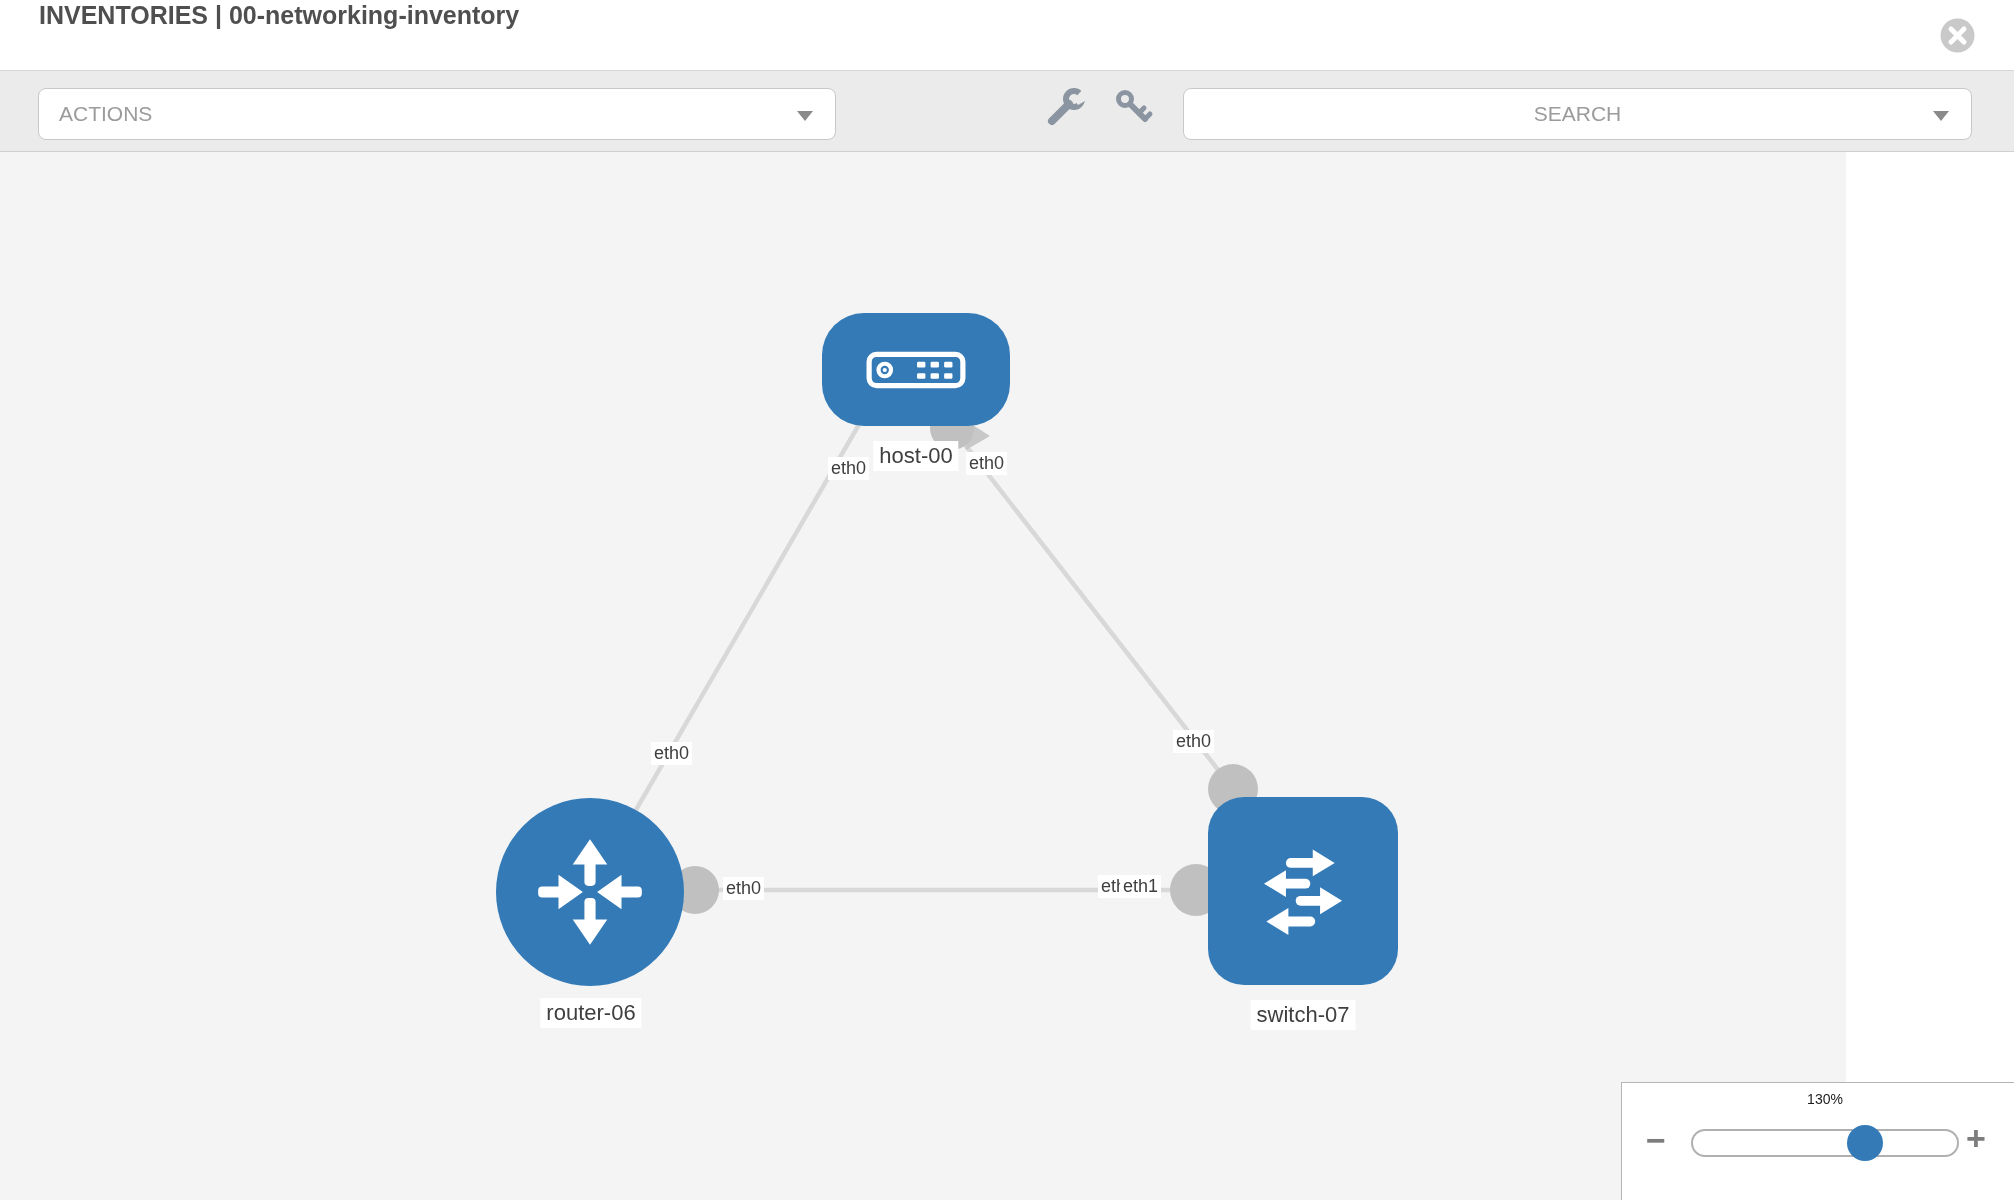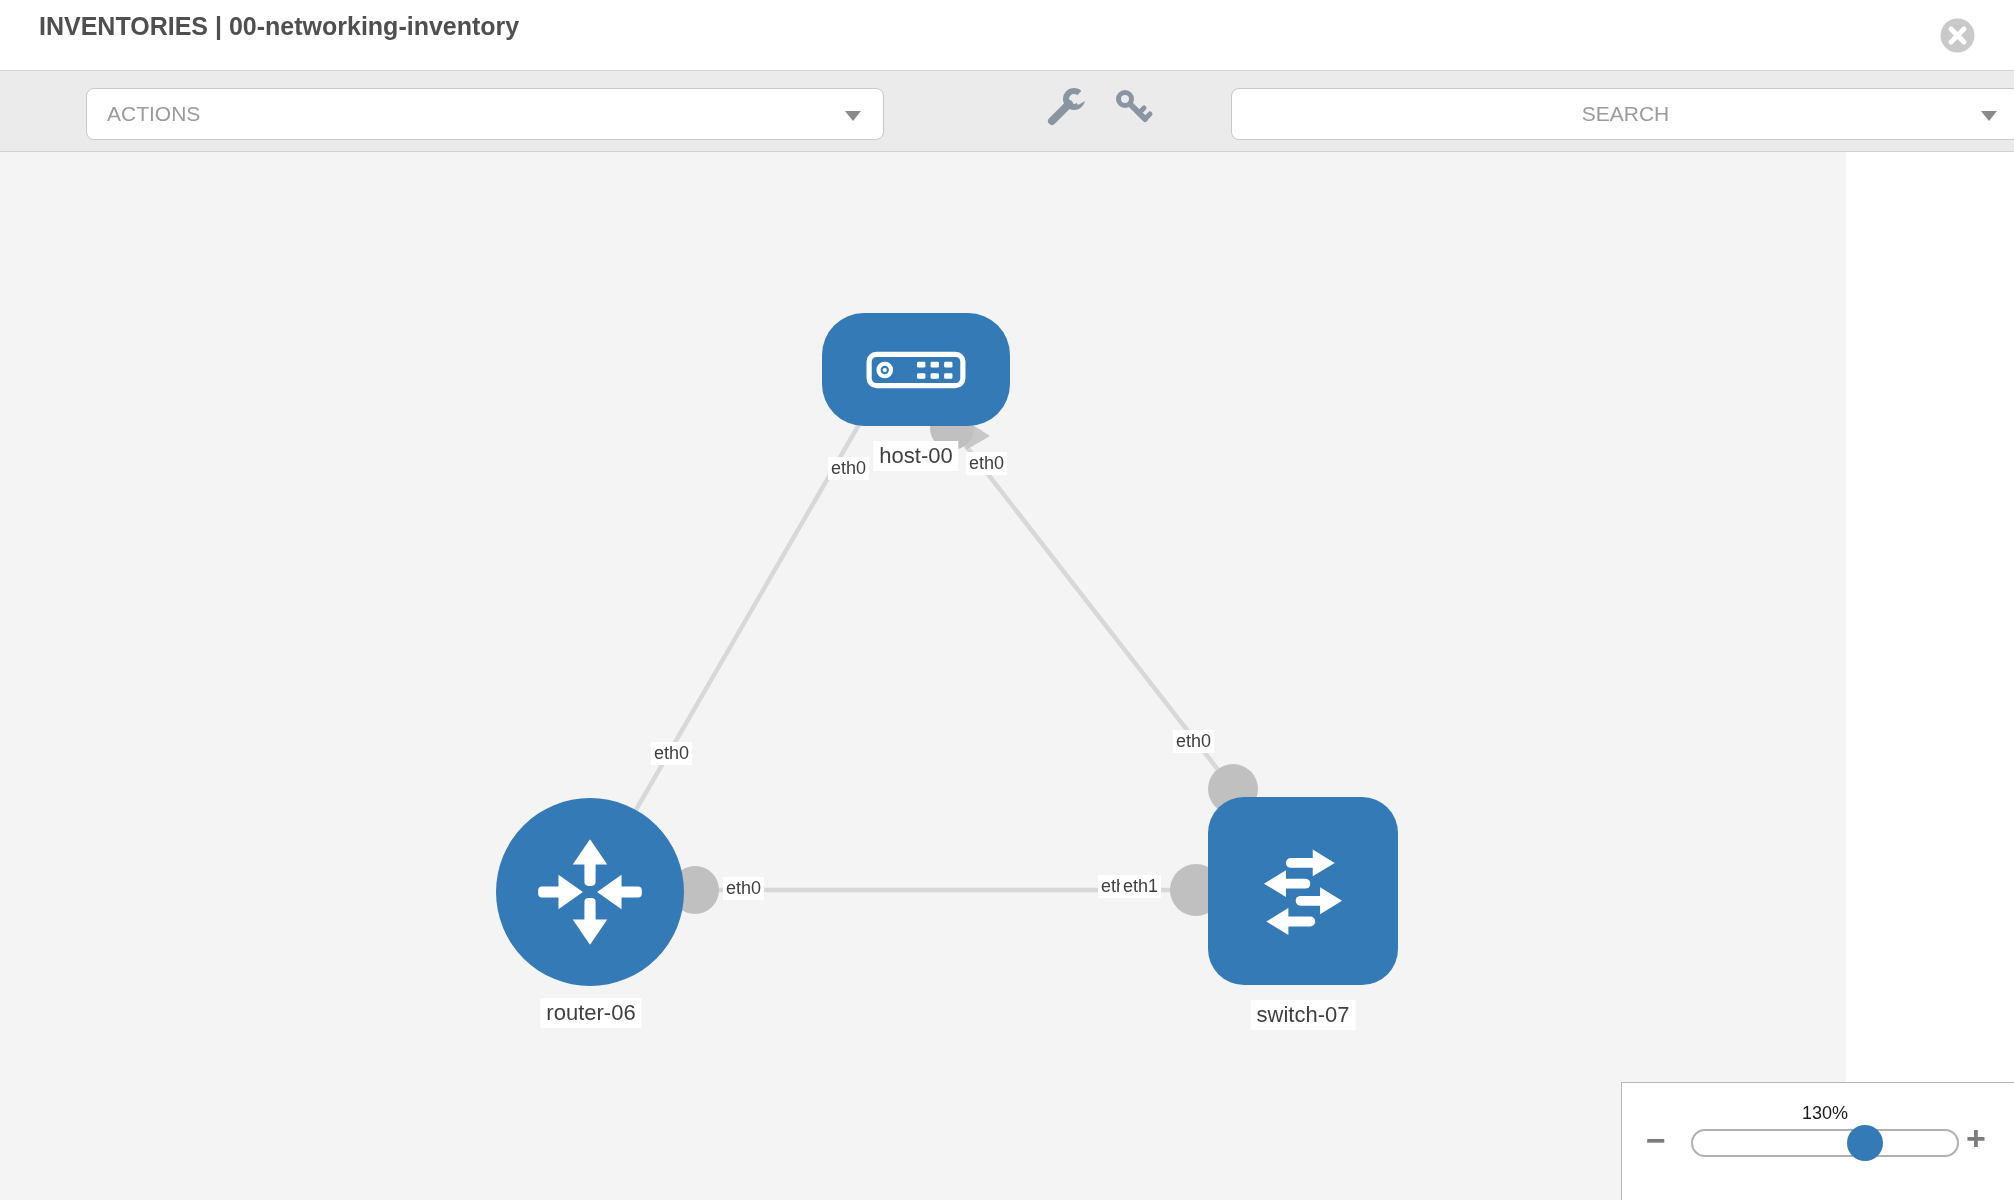--- a/index.html
+++ b/index.html
@@ -2,28 +2,28 @@
 <html style="--node-blue: #337ab7; --link-gray: #d8d8d8; --iface-gray: #c0c0c0; --canvas-bg: #f4f4f4; --toolbar-bg: #ebebeb;"><head>
 <meta charset="utf-8">
 <style>
   * { margin:0; padding:0; box-sizing:border-box; }
   html,body { width:2014px; height:1200px; overflow:hidden;
     font-family:"Liberation Sans", sans-serif; background:#fff; }
   .app { position:relative; width:2014px; height:1200px; }
 
   
   .header { position:absolute; top:0; left:0; width:100%; height:70px; background:#fff; }
-  .page-title { position:absolute; left:39px; top:12px; font-size:25px; font-weight:bold; color:#4f4f4f;text-align:right; }
+  .page-title { position:absolute; left:39px; top:1px; font-size:25px; font-weight:bold; color:#4f4f4f;text-align:right; }
   .close-btn { position:absolute; right:39px; top:18px; width:35px; height:35px; cursor:pointer; }
 
   
   .toolbar { position:absolute; top:70px; left:0; width:100%; height:82px;
     background:var(--toolbar-bg,#ebebeb); border-top:1px solid #d6d6d6; border-bottom:1px solid #d0d0d0; }
   .combo { position:absolute; top:17px; height:52px; background:#fff; border:1px solid #c8c8c8;
-    border-radius:8px; display:flex; align-items:center; padding:0 20px; cursor:pointer;margin-left:48px; }
+    border-radius:8px; display:flex; align-items:center; padding:0 20px; cursor:pointer; }
   .combo-actions { left:38px; width:798px; }
   .combo-search { left:1183px; width:789px;justify-content:center; }
   .combo-text { font-size:21px; color:#9b9b9b; }
   .caret { position:absolute; right:22px; top:22px; width:0; height:0;
     border-left:8px solid transparent; border-right:8px solid transparent; border-top:10px solid #8a8a8a; }
   .tool-icon { position:absolute; cursor:pointer; }
   .tool-wrench { left:1044px; top:14px; }
   .tool-key { left:1114px; top:17px; }
 
   
@@ -47,22 +47,22 @@
   .eth-l1-tgt { left:651px;  top:590px; }
   .eth-l2-src { left:966px;  top:300px; }
   .eth-l2-tgt { left:1173px; top:578px; }
   .eth-l3-src { left:723px;  top:725px; }
   .eth-l3-hid { left:1098px; top:723px; }
   .eth-l3-tgt { left:1120px; top:723px; }
 
   
   .zoom-panel { position:absolute; left:1621px; top:1082px; width:393px; height:118px;
     background:#fff; border:1px solid #b5b5b5; border-right:none; border-bottom:none; z-index:6; }
-  .zoom-level { position:absolute; left:69px; top:20px; width:268px; text-align:center;
-    font-size:18px; color:#1b1b1b; }
+  .zoom-level { position:absolute; left:69px; top:8px; width:268px; text-align:center;
+    font-size:14px; color:#1b1b1b; }
   .zoom-btn { position:absolute; font-size:34px; font-weight:bold; color:#7d7d7d; cursor:pointer;
     line-height:34px; user-select:none; }
   .zoom-minus { left:24px; top:40px; }
   .zoom-plus { left:344px; top:38px; }
   .slider-track { position:absolute; left:69px; top:46px; width:268px; height:28px;
     border:2px solid #b0b0b0; border-radius:14px; background:#fff; cursor:pointer; }
   .slider-handle { position:absolute; left:154px; top:-6px; width:36px; height:36px;
     border-radius:50%; background:var(--node-blue,#337ab7); cursor:grab; }
 </style>
 </head>

